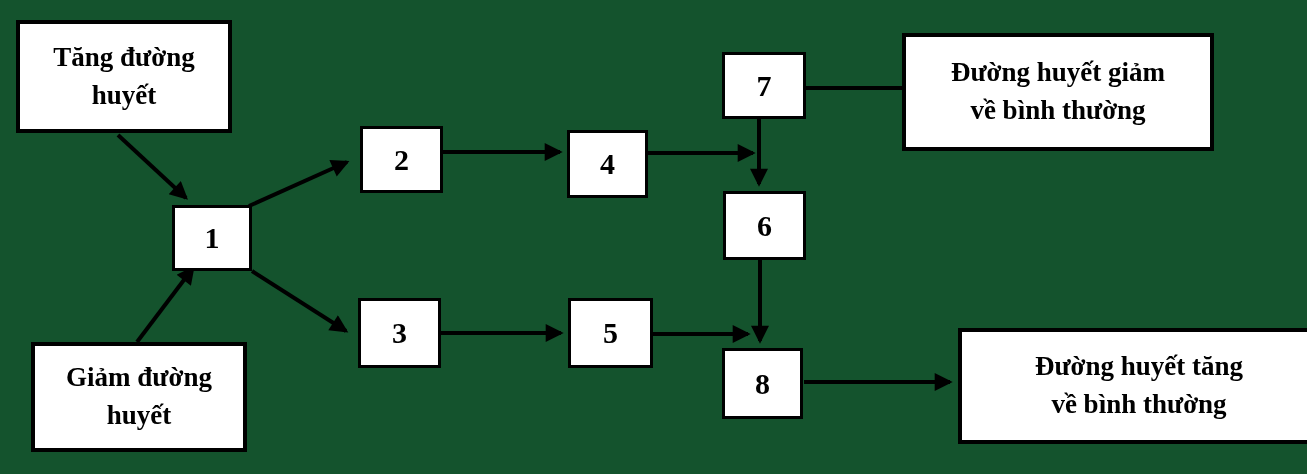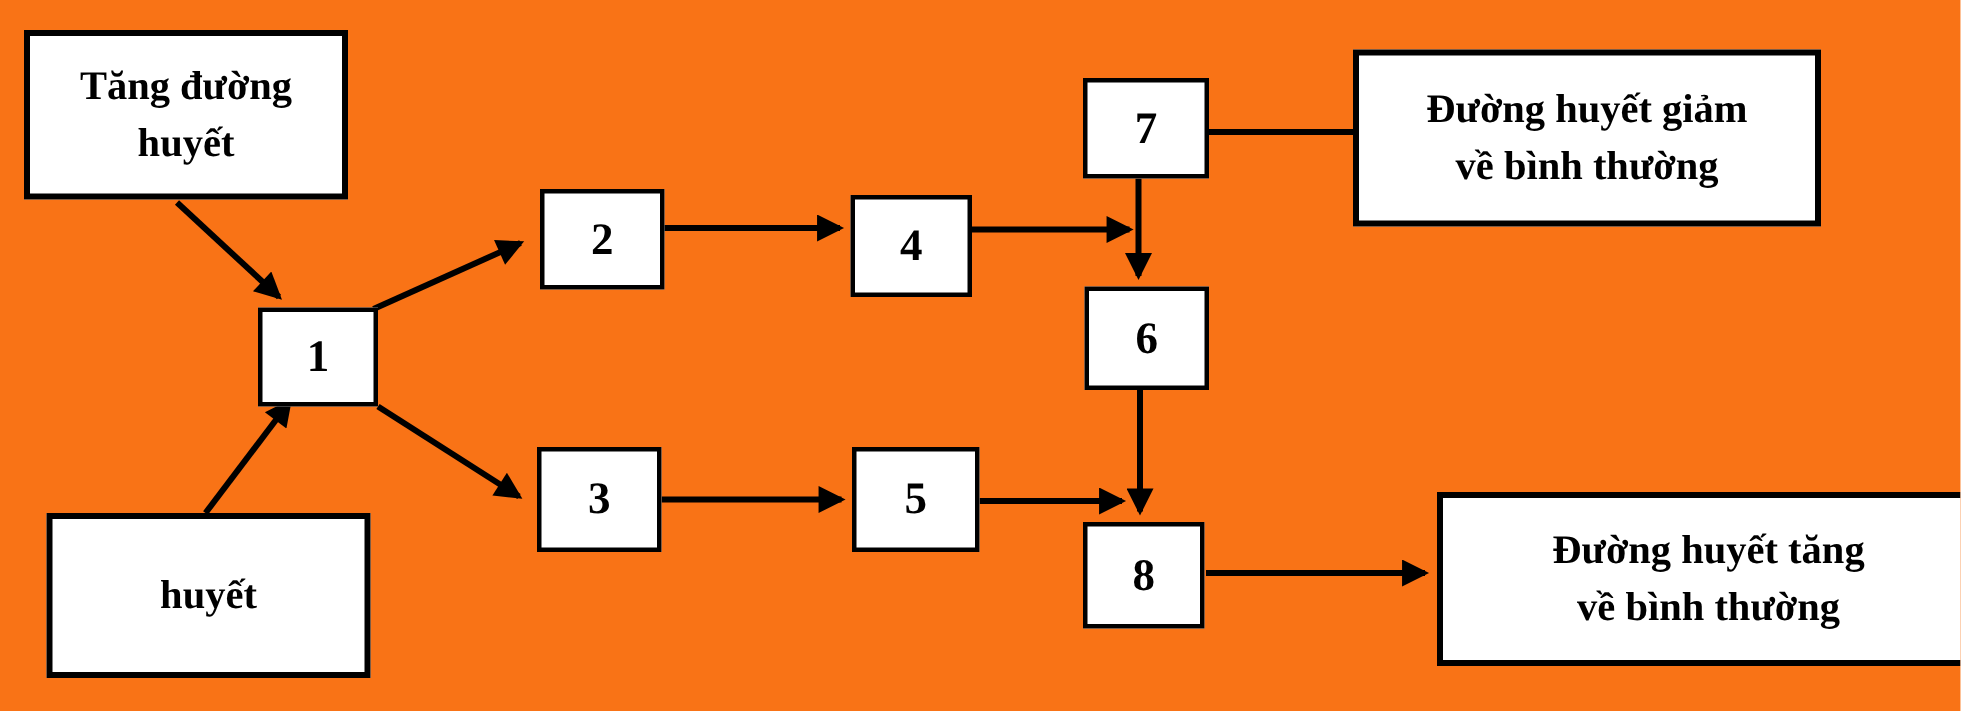--- a/index.html
+++ b/index.html
@@ -1,21 +1,21 @@
 <!DOCTYPE html>
 <html><head>
 <meta charset="utf-8">
 <style>
   * { margin: 0; padding: 0; box-sizing: border-box; }
   html, body { background: #ffffff; }
   .canvas {
     position: relative;
     width: 1307px;
     height: 474px;
-    background: #f97316;
+    background: #14532d;
     font-family: "Liberation Serif", "DejaVu Serif", serif;
     color: #000000;
     overflow: hidden;
   }
   svg.arrows {
     position: absolute;
     left: 0; top: 0;
     width: 1307px; height: 474px;
   }
   .node {
@@ -66,20 +66,21 @@
       <line x1="804" y1="382" x2="950" y2="382" marker-end="url(#ah)"></line>
     </g>
   </svg>
 
   <div class="node big" style="left:16px; top:20px; width:216px; height:113px;">
     <span class="line">Tăng đường</span>
     <span class="line">huyết</span>
   </div>
 
   <div class="node big" style="left:31px; top:342px; width:216px; height:110px;">
+    <span class="line">Giảm đường</span>
     <span class="line">huyết</span>
   </div>
 
   <div class="node small" style="left:172px; top:205px; width:80px; height:66px;">
     <span>1</span>
   </div>
 
   <div class="node small" style="left:360px; top:126px; width:83px; height:67px;">
     <span>2</span>
   </div>

